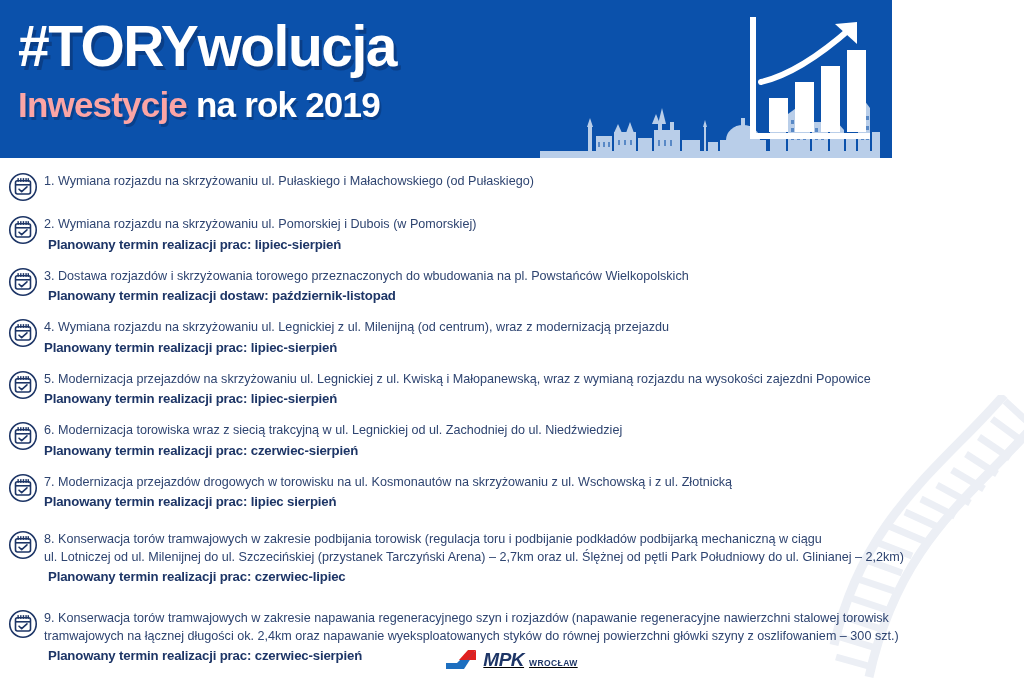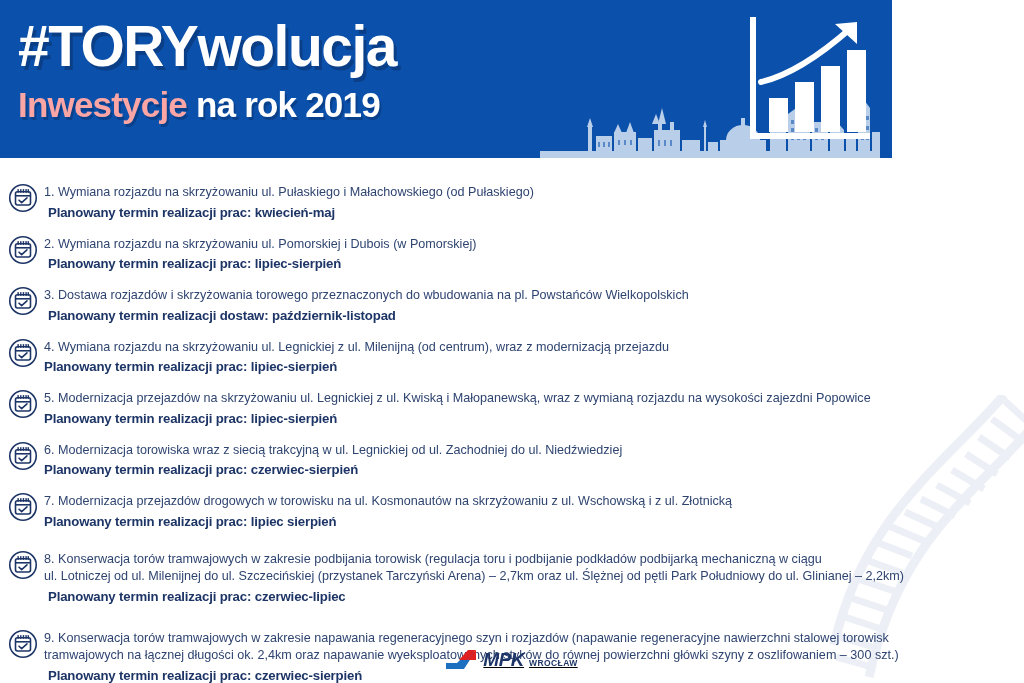--- a/index.html
+++ b/index.html
@@ -81,21 +81,21 @@
     height: 290px;
     opacity: 1;
     pointer-events: none;
     z-index: 0;
   }
 
   
   .list {
     position: relative;
     z-index: 2;
-    padding: 24px 14px 0 8px;
+    padding: 13px 14px 0 8px;
   }
   .item {
     display: flex;
     align-items: flex-start;
     margin-bottom: 12px;
   }
   .item-icon {
     flex: 0 0 auto;
     width: 30px;
     height: 30px;
@@ -298,21 +298,20 @@
           <line x1="11.5" y1="7.5" x2="11.5" y2="10.5"></line>
           <line x1="14.5" y1="7.5" x2="14.5" y2="10.5"></line>
           <line x1="17.5" y1="7.5" x2="17.5" y2="10.5"></line>
           <line x1="20.5" y1="7.5" x2="20.5" y2="10.5"></line>
           <line x1="23" y1="7.5" x2="23" y2="10.5"></line>
         </g>
         <path d="M12.5 19.5 L15.5 22.3 L21.5 16.8" fill="none" stroke="#1d3566" stroke-width="1.8" stroke-linecap="round" stroke-linejoin="round"></path>
       </svg>
       <div class="item-body">
         <div class="item-desc">1. Wymiana rozjazdu na skrzyżowaniu ul. Pułaskiego i Małachowskiego (od Pułaskiego)</div>
-        <div class="item-term">Planowany termin realizacji prac: kwiecień-maj</div>
       </div>
     </div>
 
     <div class="item">
       <svg class="item-icon" viewBox="0 0 34 34" aria-hidden="true">
         <circle cx="17" cy="17" r="15" fill="none" stroke="#1d3566" stroke-width="1.8"></circle>
         <rect x="8.5" y="10" width="17" height="15" rx="2.2" fill="none" stroke="#1d3566" stroke-width="1.8"></rect>
         <line x1="8.5" y1="14.5" x2="25.5" y2="14.5" stroke="#1d3566" stroke-width="1.8"></line>
         <g stroke="#1d3566" stroke-width="1.6" stroke-linecap="round">
           <line x1="11.5" y1="7.5" x2="11.5" y2="10.5"></line>

